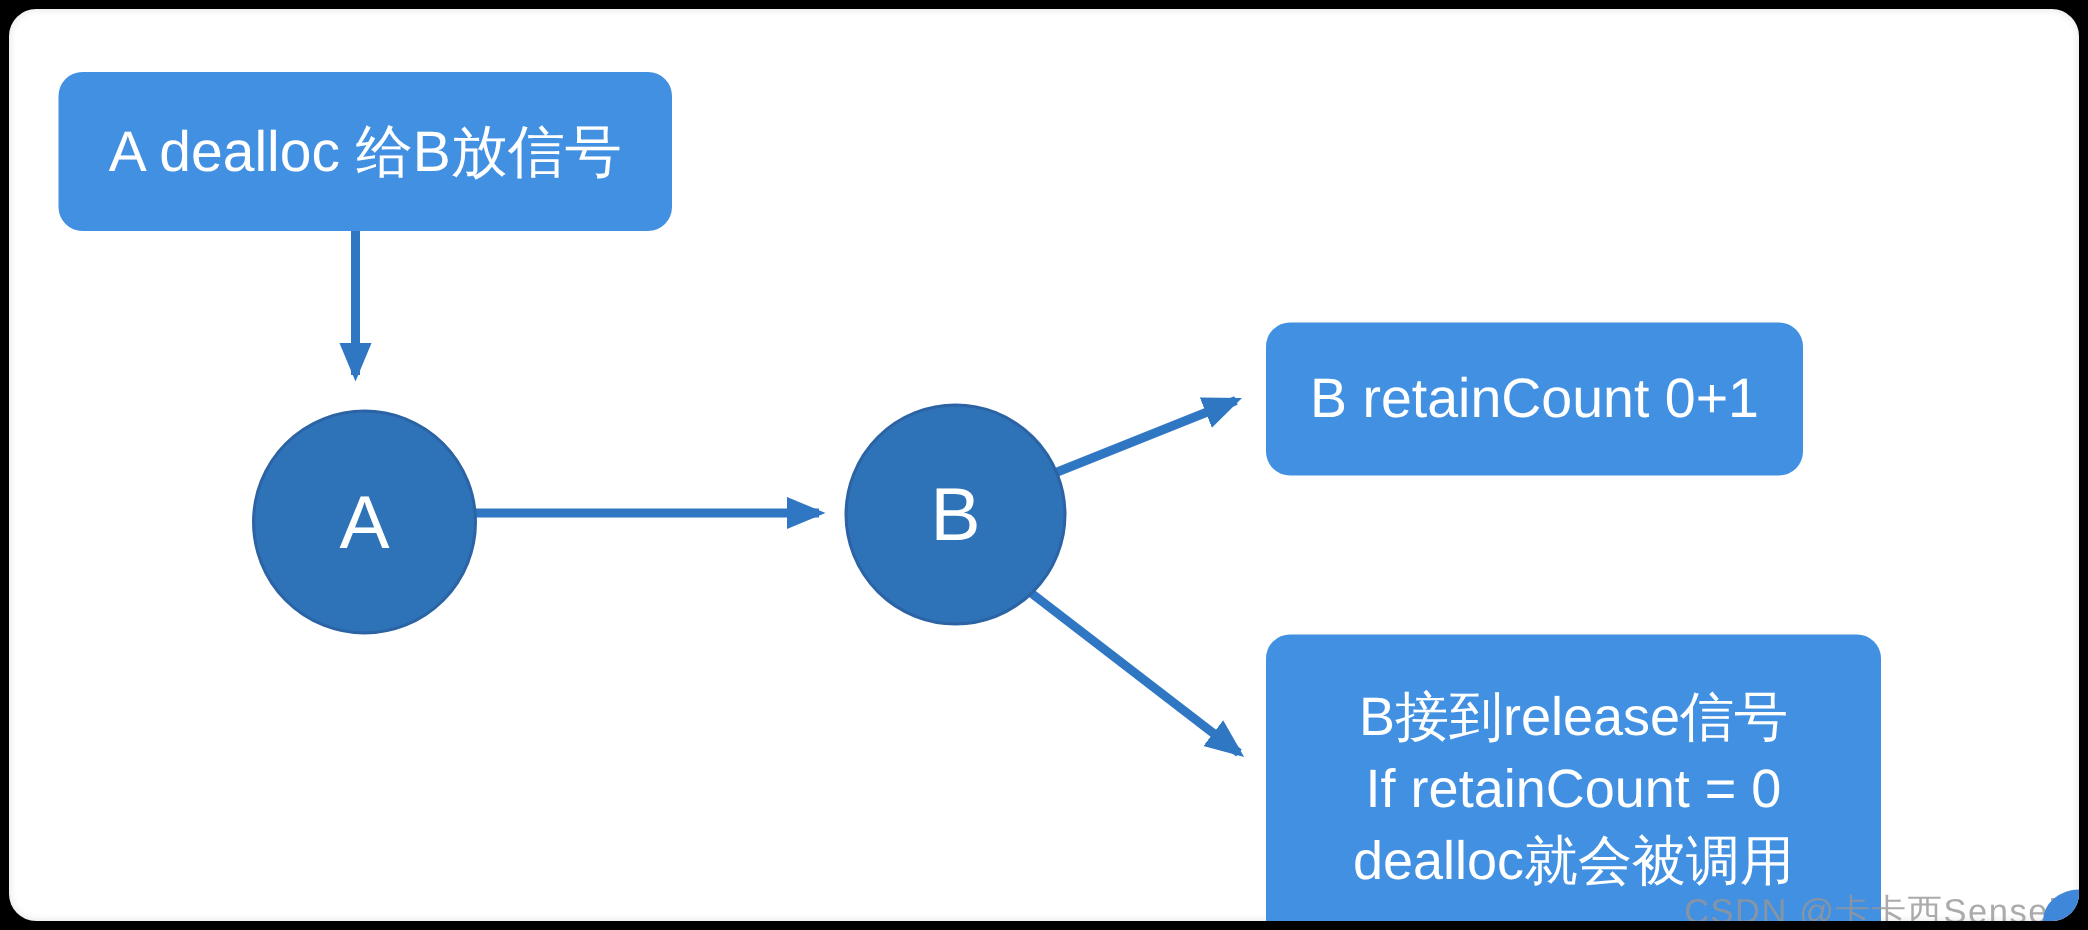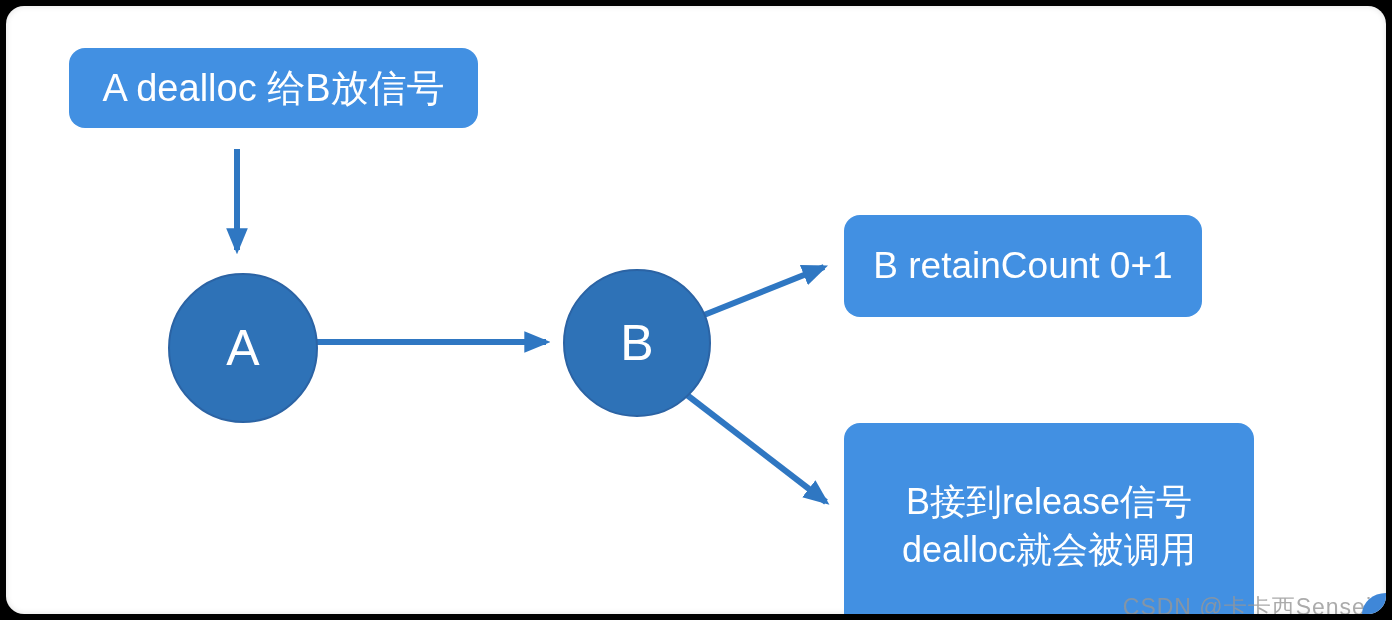--- a/index.html
+++ b/index.html
@@ -33,21 +33,21 @@
   .node-box {
     position: absolute;
     background: #4290e2;
     color: #ffffff;
     border-radius: 16px;
     display: flex;
     align-items: center;
     justify-content: center;
     text-align: center;
   }
-  .box-signal   { left: 33px;  top: 42px;  width: 409px; height: 80px; font-size: 38px; margin-left: 30px; }
+  .box-signal   { left: 33px;  top: 42px;  width: 409px; height: 106px; font-size: 38px; }
   .box-retain   { left: 838px; top: 209px; width: 358px; height: 102px; font-size: 37px; }
   .box-release  { left: 838px; top: 417px; width: 410px; height: 206px; font-size: 36px; line-height: 48px; flex-direction: column; }
   .circle-node {
     position: absolute;
     background: #2e72b7;
     border: 2px solid #2b63a4;
     border-radius: 50%;
     color: #ffffff;
     display: flex;
     align-items: center;
@@ -113,20 +113,21 @@
   <div class="circle-node circle-b">
     <span>B</span>
   </div>
 
   <div class="node-box box-retain">
     <span>B retainCount 0+1</span>
   </div>
 
   <div class="node-box box-release">
     <span>B接到release信号</span>
+    <span>If retainCount = 0</span>
     <span>dealloc就会被调用</span>
   </div>
 
   <div class="wm wm-csdn">CSDN @卡卡西Sensei</div>
 
   <div class="corner-wedge"></div>
 
 </div>
 
 </body></html>

